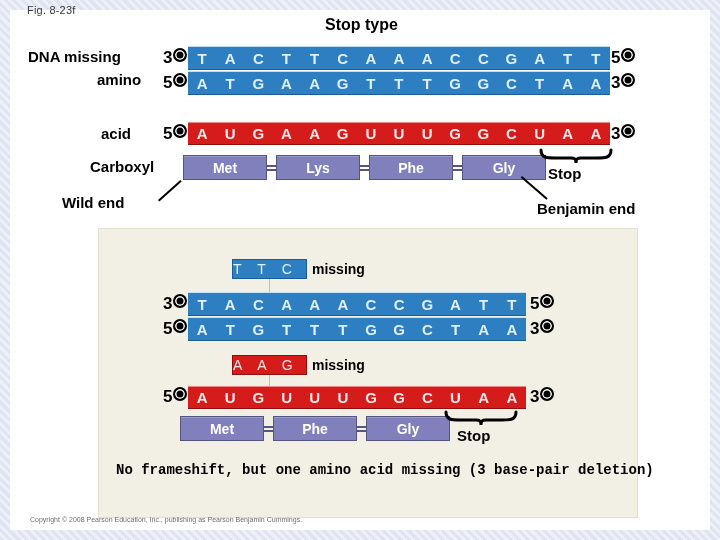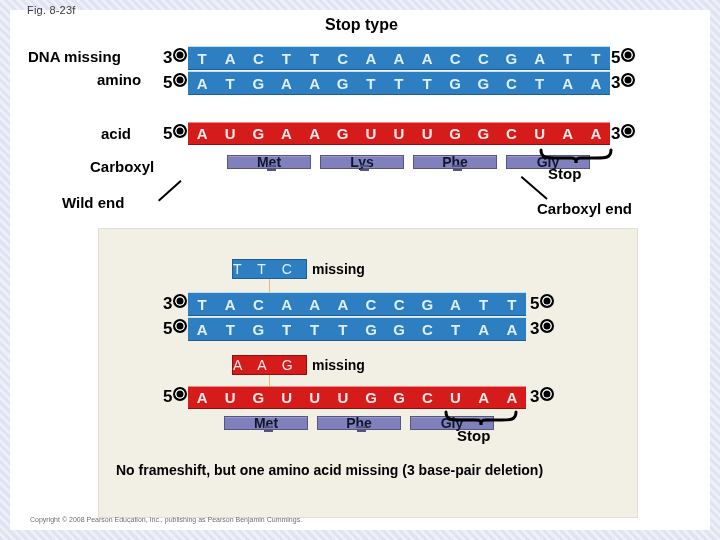--- a/index.html
+++ b/index.html
@@ -53,26 +53,25 @@
   }
   .end .prime{
     display:inline-block;width:10px;height:10px;border:2.5px solid #000;
     border-radius:50%;margin-left:1px;margin-bottom:4px;
     background:#000;
     box-shadow:inset 0 0 0 1.5px #fff;
   }
 
   
   .aa{
-    position:absolute;height:14px;background:#8080bd;
+    position:absolute;height:25px;background:#8080bd;
     border:1px solid #55557f;box-sizing:border-box;
     display:flex;align-items:center;justify-content:center;
-    color:#0f172a;font-weight:bold;font-size:14px;
+    color:#ffffff;font-weight:bold;font-size:14px;
     box-shadow:inset 0 1px 0 #9a9ad0;
-    margin-left:44px;
   }
   .aa-link{position:absolute;height:6px;width:9px;border-top:2px solid #55557f;border-bottom:2px solid #55557f;box-sizing:border-box;}
 
   
   .leader{position:absolute;background:#000;transform-origin:0 0;}
 
   
   .brace{position:absolute;}
   .brace svg{display:block;}
 
@@ -107,21 +106,21 @@
 
 <div class="fig-label">Fig. 8-23f</div>
 
 <div class="wild-title">Stop type</div>
 
 <div class="lbl" style="left:28px;top:48px;">DNA missing</div>
 <div class="lbl" style="left:97px;top:71px;">amino</div>
 <div class="lbl" style="left:101px;top:125px;">acid</div>
 <div class="lbl" style="left:90px;top:158px;">Carboxyl</div>
 <div class="lbl" style="left:62px;top:194px;">Wild end</div>
-<div class="lbl" style="left:537px;top:200px;">Carboxyl end</div>
+<div class="lbl" style="left:537px;top:200px;">Benjamin end</div>
 
 <div class="end" style="left:163px;top:48px;">
   <span>3</span>
     <i class="prime"></i>
 </div>
 <div class="end" style="left:163px;top:73px;">
   <span>5</span>
     <i class="prime"></i>
 </div>
 <div class="end" style="left:611px;top:48px;">
@@ -309,15 +308,15 @@
     <div class="aa" style="left: 366px; top: 416px; width: 84px;">Gly</div>
   </div>
 
 <div class="brace" style="left:444px;top:410px;">
   <svg width="74" height="17" viewBox="0 0 74 17">
     <path d="M2,2 C2,10 8,10 16,10 L32,10 C36,10 37,11 37,15 C37,11 38,10 42,10 L58,10 C66,10 72,10 72,2" fill="none" stroke="#000" stroke-width="3" stroke-linecap="round"></path>
   </svg>
 </div>
 <div class="lbl" style="left:457px;top:427px;font-size:15px;">Stop</div>
 
-<div class="caption" style="left:116px;top:462px;">No frameshift, but one amino acid missing (3 base-pair deletion)</div>
+<div class="caption" style="left:116px;top:462px;font-family:Liberation Mono, monospace;">No frameshift, but one amino acid missing (3 base-pair deletion)</div>
 
 <div class="copyright">Copyright © 2008 Pearson Education, Inc., publishing as Pearson Benjamin Cummings.</div>
 
 </body></html>

